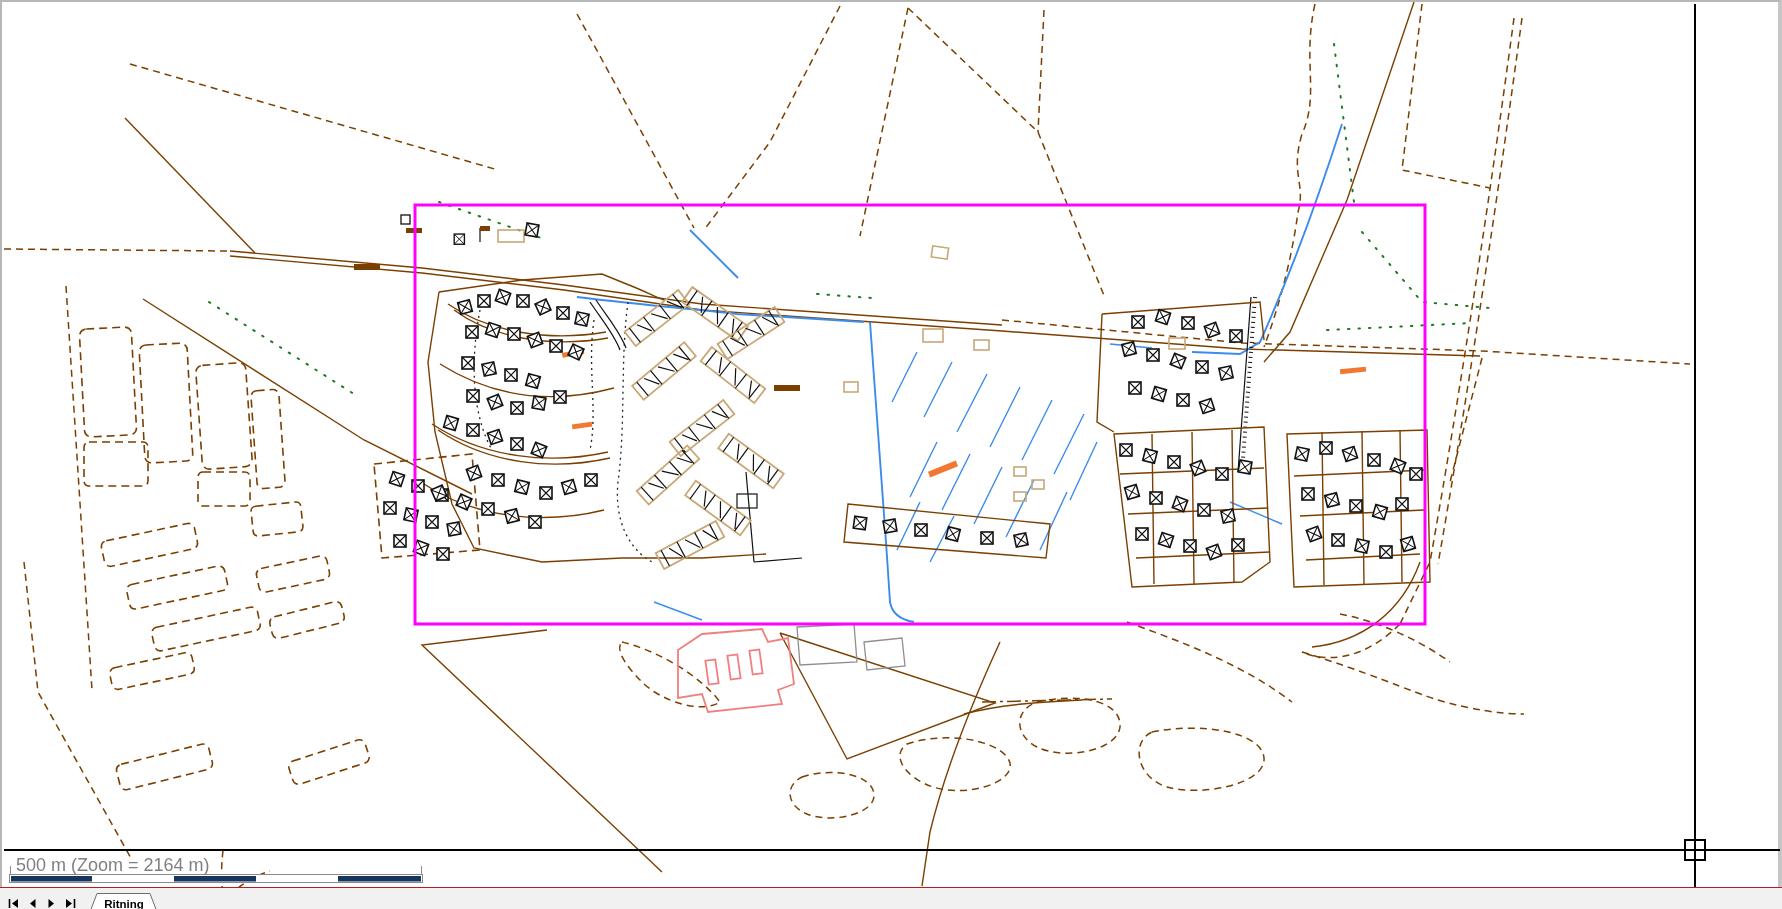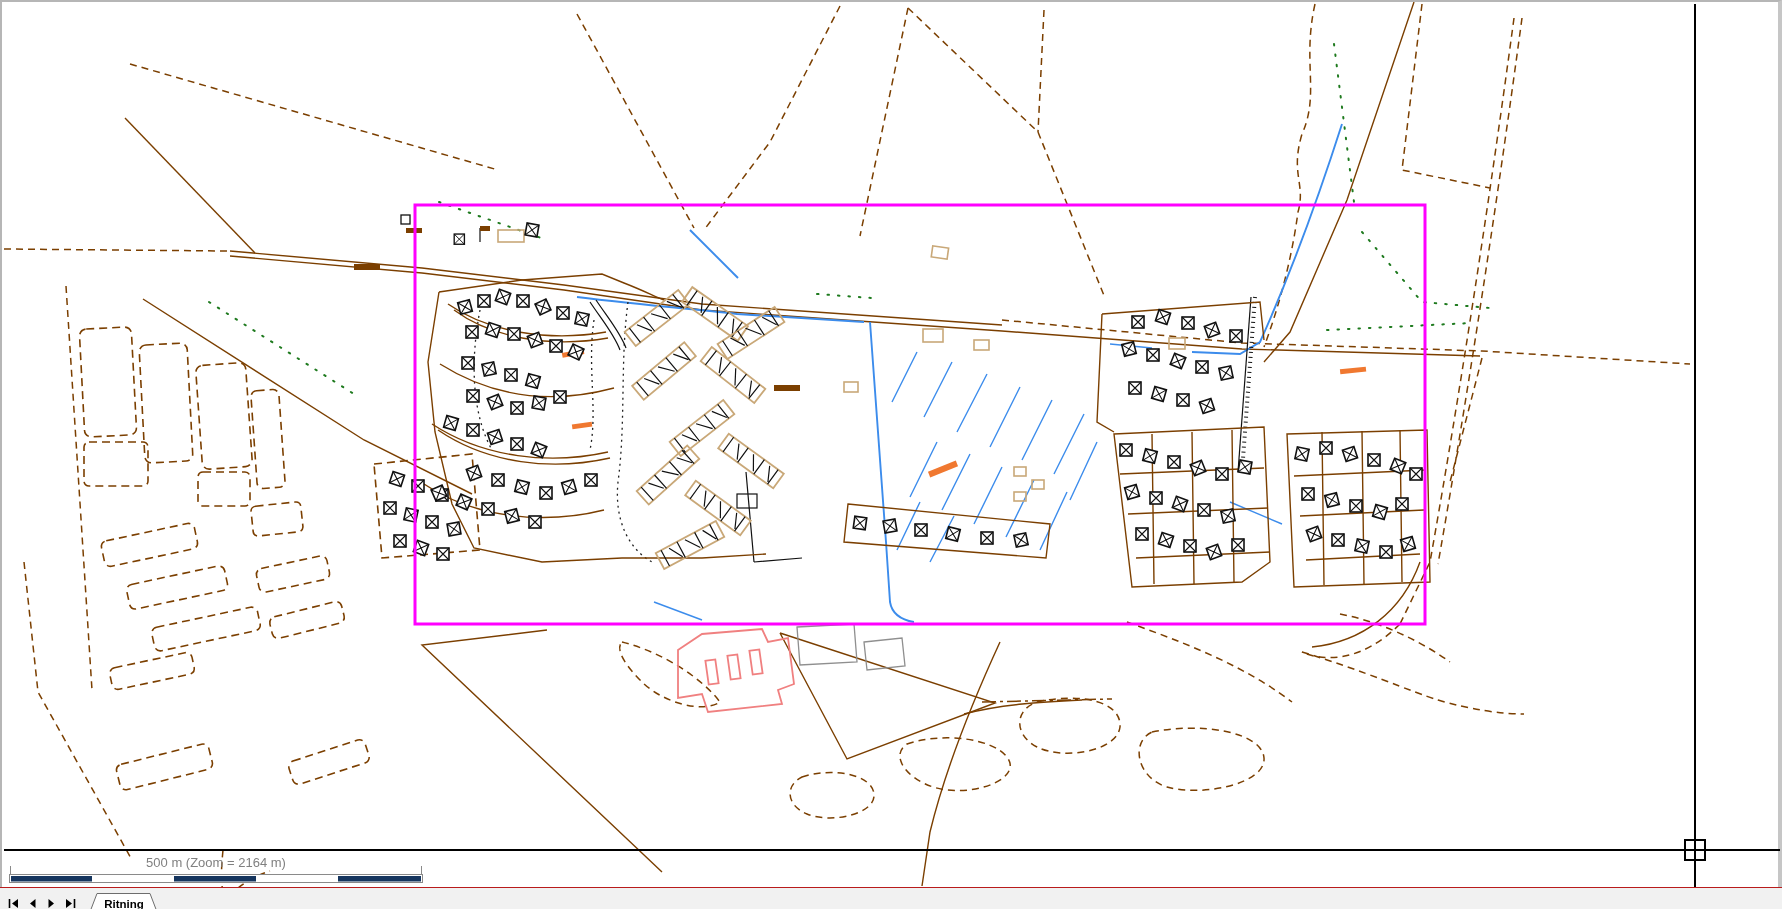--- a/index.html
+++ b/index.html
@@ -31,22 +31,22 @@
   .st-mag{stroke:var(--color-magenta);fill:none;stroke-width:3;}
   .fl-or{fill:var(--color-orange);}
   .fl-br{fill:var(--color-brown);}
   
   .page-line-v{position:absolute;left:1692px;top:2px;width:2px;height:884px;background:#000;}
   .page-line-h{position:absolute;left:2px;top:847px;width:1776px;height:2px;background:#000;}
   .page-handle{position:absolute;left:1682px;top:837px;width:18px;height:18px;
                border:2px solid #000;background:transparent;}
   
   .scalebar{position:absolute;left:6px;top:853px;width:416px;height:30px;}
-  .scalebar .lbl{position:absolute;left:0;top:0;width:416px;text-align:center;
-                 font-size:13px;color:var(--color-graytext);}
+  .scalebar .lbl{position:absolute;left:8px;top:0;width:416px;
+                 font-size:18px;color:var(--color-graytext);}
   
   .tabbar{position:absolute;left:0;top:887px;width:1782px;height:32px;background:var(--color-tabbar);
           border-top:1px solid #b91c1c;box-sizing:border-box;display:flex;align-items:center;}
   .navbtns{display:flex;align-items:center;gap:4px;margin-left:6px;}
   .navbtn{width:15px;height:15px;display:flex;align-items:center;justify-content:center;cursor:pointer;}
   .sheettab{margin-left:6px;position:relative;height:22px;}
   .sheettab text{font-size:11.5px;font-weight:bold;fill:#000;}
 </style>
 </head>
 <body>

